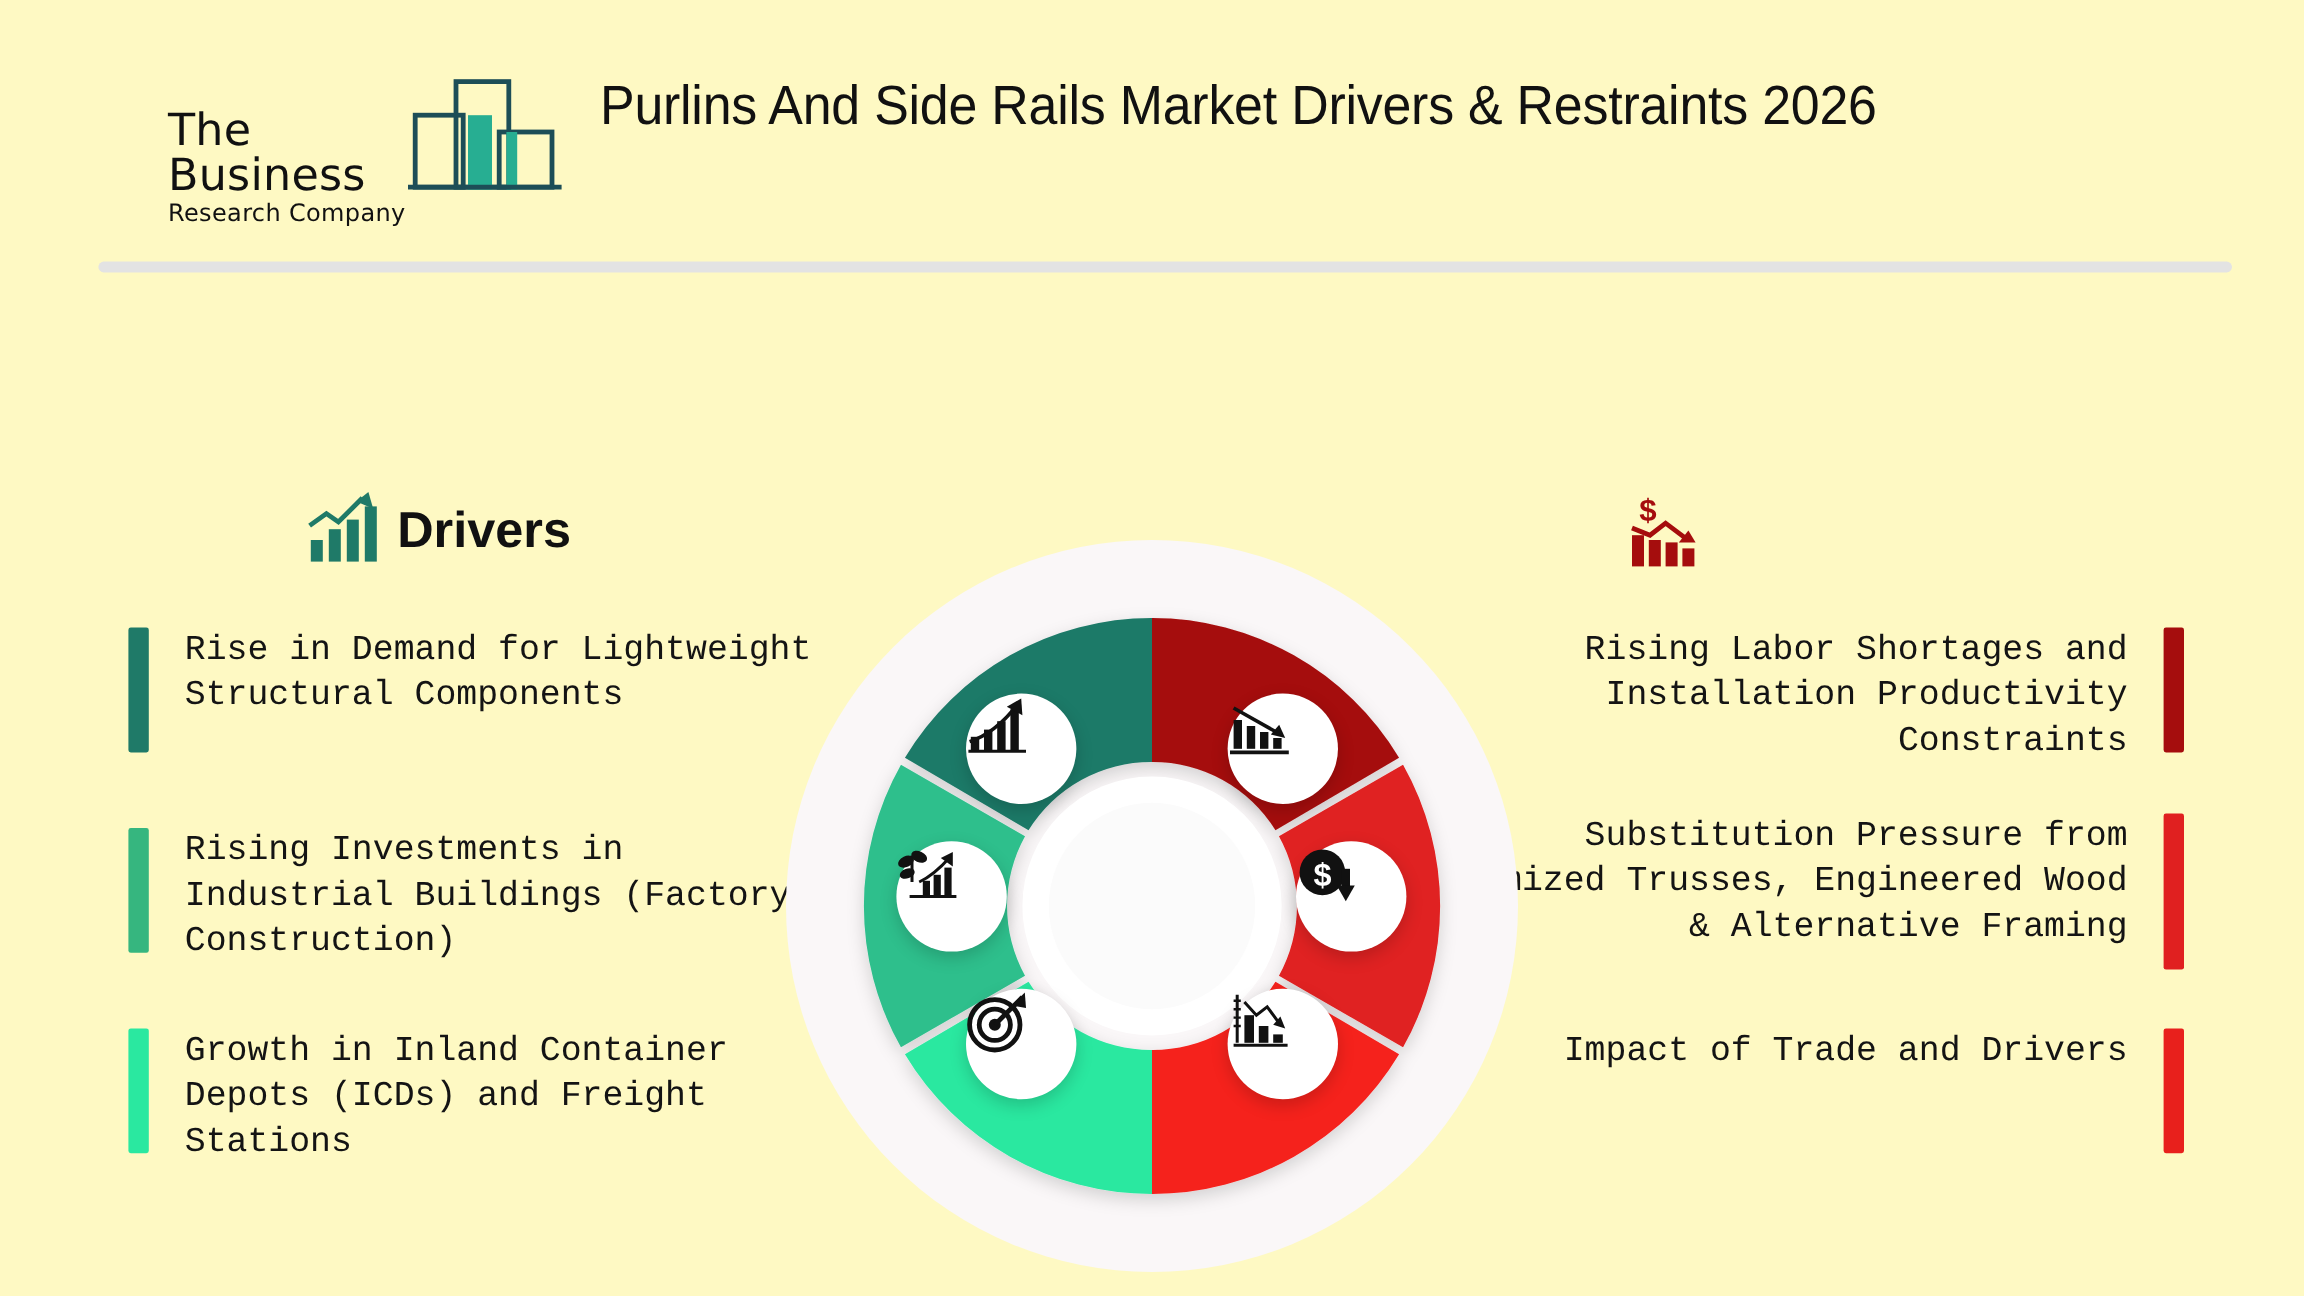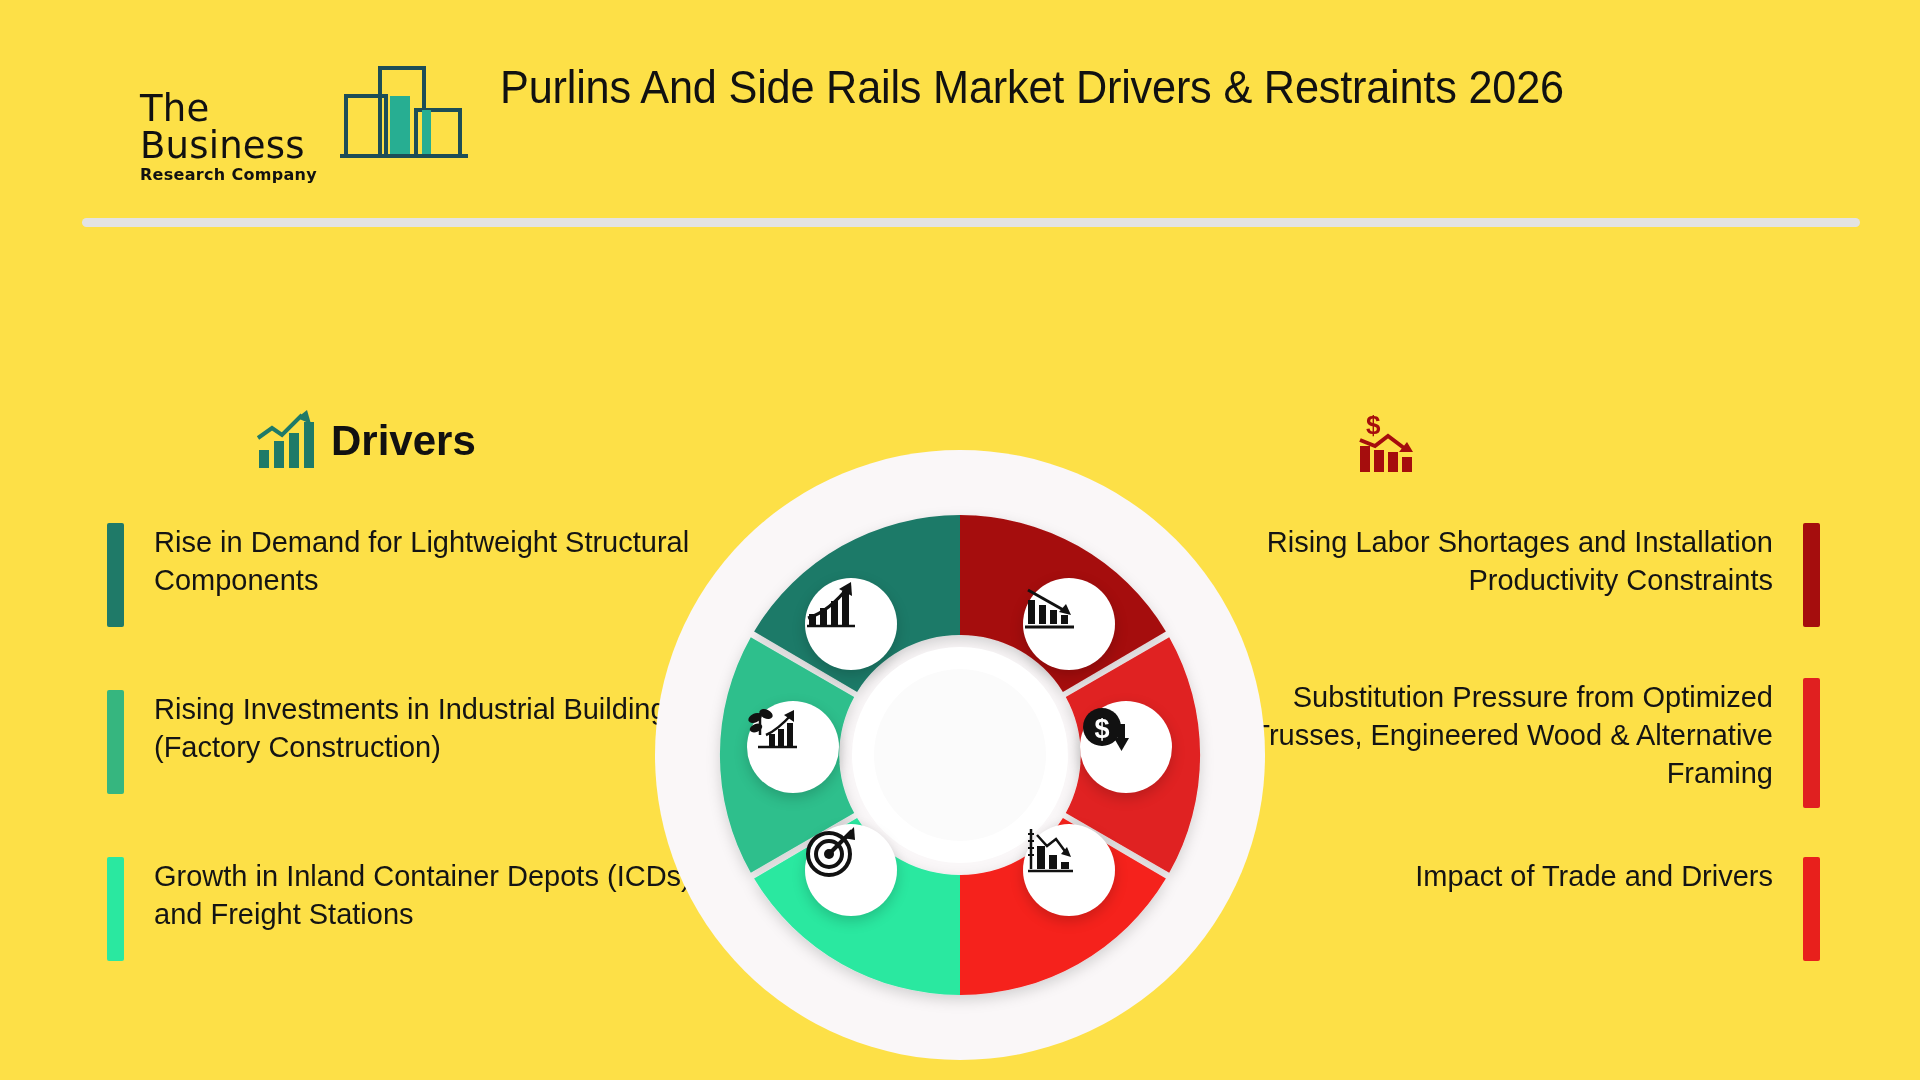--- a/index.html
+++ b/index.html
@@ -2,37 +2,37 @@
 <html><head>
 <meta charset="utf-8">
 <style>
   * { margin:0; padding:0; box-sizing:border-box; }
   html,body{
     width:1920px; height:1080px;
     background:#ffffff;
     font-family:"Liberation Sans", sans-serif;
     overflow:hidden;
   }
-  #page{ position:relative; width:1920px; height:1080px; background:#fde047; }
+  #page{ position:relative; width:1920px; height:1080px; background:#fef9c3; }
 
   
   #header{ position:absolute; left:0; top:0; width:1920px; height:200px; }
 
   #logo{ position:absolute; left:140px; top:48px; width:330px; height:115px; }
   #logo .logo-text{
     position:absolute; left:0; top:42px; width:205px;
     text-align:left; line-height:1;
   }
   #logo .logo-l1{
     font-size:37px; color:#111; letter-spacing:.2px;
     font-family:"DejaVu Sans", sans-serif; font-weight:400;
   }
   #logo .logo-l2{
-    font-size:16px; color:#111; letter-spacing:.3px; margin-top:3px;
-    font-family:"DejaVu Sans", sans-serif; font-weight:700;
+    font-size:20px; color:#111; letter-spacing:.3px; margin-top:3px;
+    font-family:"DejaVu Sans", sans-serif; font-weight:400;
   }
   #logo .logo-mark{ position:absolute; left:198px; top:0; width:132px; height:115px; }
 
   #title{
     position:absolute; left:500px; top:54px; width:1400px; height:70px;
     font-size:46px; color:#111; font-weight:400; line-height:66px;
     white-space:nowrap; letter-spacing:-0.2px;
     transform:scaleX(.94); transform-origin:left center;
   }
 
@@ -49,21 +49,21 @@
   }
   #subtitle .hl{ color:#128272; font-weight:700; }
 
   
   .col-head{ position:absolute; display:flex; align-items:center; gap:14px; }
   #drivers-head{ left:255px; top:408px; }
   #restraints-head{ left:1355px; top:412px; }
   .col-head .head-label{ font-size:42px; color:#111; font-weight:700; }
 
   
-  .item{ position:absolute; display:flex; }
+  .item{ position:absolute; display:flex;font-family:Liberation Mono, monospace; }
   .bar{ width:17px; border-radius:2px; flex:0 0 17px; }
   .item-text{ font-size:29px; line-height:38px; color:#141414; font-weight:400; }
 
   
   .item.left .item-text{ margin-left:30px; text-align:left; }
   
   .item.right{ justify-content:flex-end; }
   .item.right .item-text{ margin-right:30px; text-align:right; }
 
   #d1{ left:107px; top:523px; width:600px; height:104px; }

